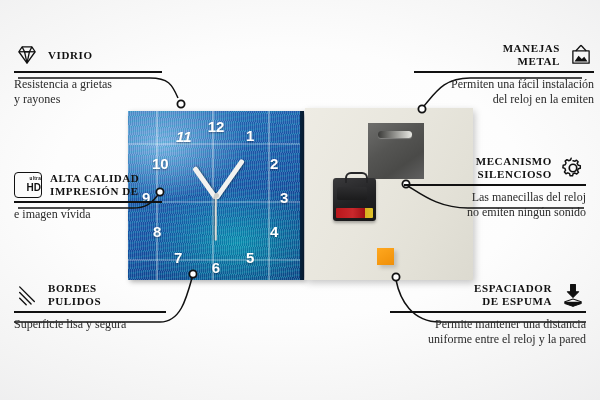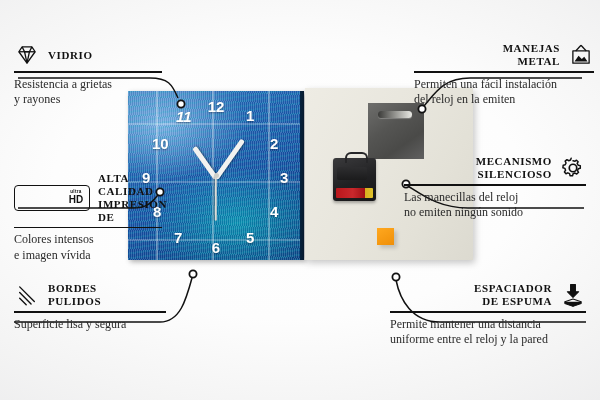--- a/index.html
+++ b/index.html
@@ -7,21 +7,21 @@
     width:600px;height:400px;overflow:hidden;
     font-family:"Liberation Serif", serif;
     background:#ffffff;
   }
   #stage{
     position:relative;width:600px;height:400px;
     background:
       radial-gradient(ellipse 520px 300px at 48% 46%, #ffffff 0%, #fdfdfd 45%, #f4f4f4 75%, #ececed 100%);
   }
   
-  .photo{position:absolute;left:128px;top:88px;width:345px;height:172px;text-align:right;}
+  .photo{position:absolute;left:128px;top:108px;width:345px;height:172px;text-align:right;}
   .front{
     position:absolute;left:0;top:3px;width:176px;height:169px;
     background:
       repeating-linear-gradient(96deg, rgba(255,255,255,.16) 0 1px, rgba(0,0,0,.06) 1px 2px),
       repeating-linear-gradient(172deg, rgba(0,190,200,.17) 0 2px, rgba(0,0,0,0) 2px 5px),
       radial-gradient(ellipse 150px 90px at 62% 78%, rgba(0,225,215,.45) 0%, rgba(0,140,190,0) 62%),
       radial-gradient(ellipse 120px 80px at 20% 20%, rgba(150,200,245,.75) 0%, rgba(40,110,190,0) 70%),
       linear-gradient(155deg,#3d7fc4 0%,#1f63b4 28%,#1551a6 55%,#0d448f 78%,#0a3b82 100%);
     box-shadow:2px 2px 5px rgba(0,0,0,.30);
     overflow:hidden;
@@ -70,24 +70,24 @@
   .lines{position:absolute;left:0;top:0;width:600px;height:400px;}
   
   .lab{position:absolute;}
   .lab .hd{display:flex;align-items:center;gap:8px;}
   .lab.right .hd{flex-direction:row;justify-content:flex-end;}
   .ttl{font-size:11px;font-weight:bold;letter-spacing:.6px;color:#111;line-height:1.18;
        text-transform:uppercase;}
   .lab.right .ttl{text-align:right;}
   .rule{height:1.6px;background:#111;margin:3px 0 4px;}
   .sub{font-size:12px;color:#2a2a2a;line-height:1.32;}
-  .lab.right .sub{}
+  .lab.right .sub{text-align:right;}
   .ico{width:26px;height:26px;flex:0 0 26px;display:block;}
   .hdbadge{border:1.6px solid #111;border-radius:4px;width:26px;height:24px;flex:0 0 26px;
-      display:flex;flex-direction:column;align-items:center;justify-content:center;line-height:1;padding-left:48px;}
+      display:flex;flex-direction:column;align-items:flex-end;justify-content:center;line-height:1;}
   .hdbadge .u{font-size:4.6px;font-weight:bold;letter-spacing:.3px;color:#111;font-family:"Liberation Sans",sans-serif;}
   .hdbadge .h{font-size:10px;font-weight:bold;color:#111;font-family:"Liberation Sans",sans-serif;margin-top:.5px;}
 </style>
 </head>
 <body>
 
 <div id="stage">
 
   <div class="photo">
 
@@ -170,21 +170,20 @@
         <span class="u">ultra</span>
         <span class="h">HD</span>
       </div>
       <div class="ttl">
         <div>ALTA CALIDAD</div>
         <div>IMPRESIÓN DE</div>
       </div>
     </div>
     <div class="rule"></div>
     <div class="sub">
-      <div>Colores intensos</div>
       <div>e imagen vívida</div>
     </div>
   </div>
 
   <div class="lab" style="left:14px;top:282px;width:152px;">
     <div class="hd">
       <svg class="ico" viewBox="0 0 32 32">
         <g stroke="#111" stroke-width="1.7" stroke-linecap="round">
           <path d="M7 6 L25 24"></path>
             <path d="M7 13 L21 27"></path>

